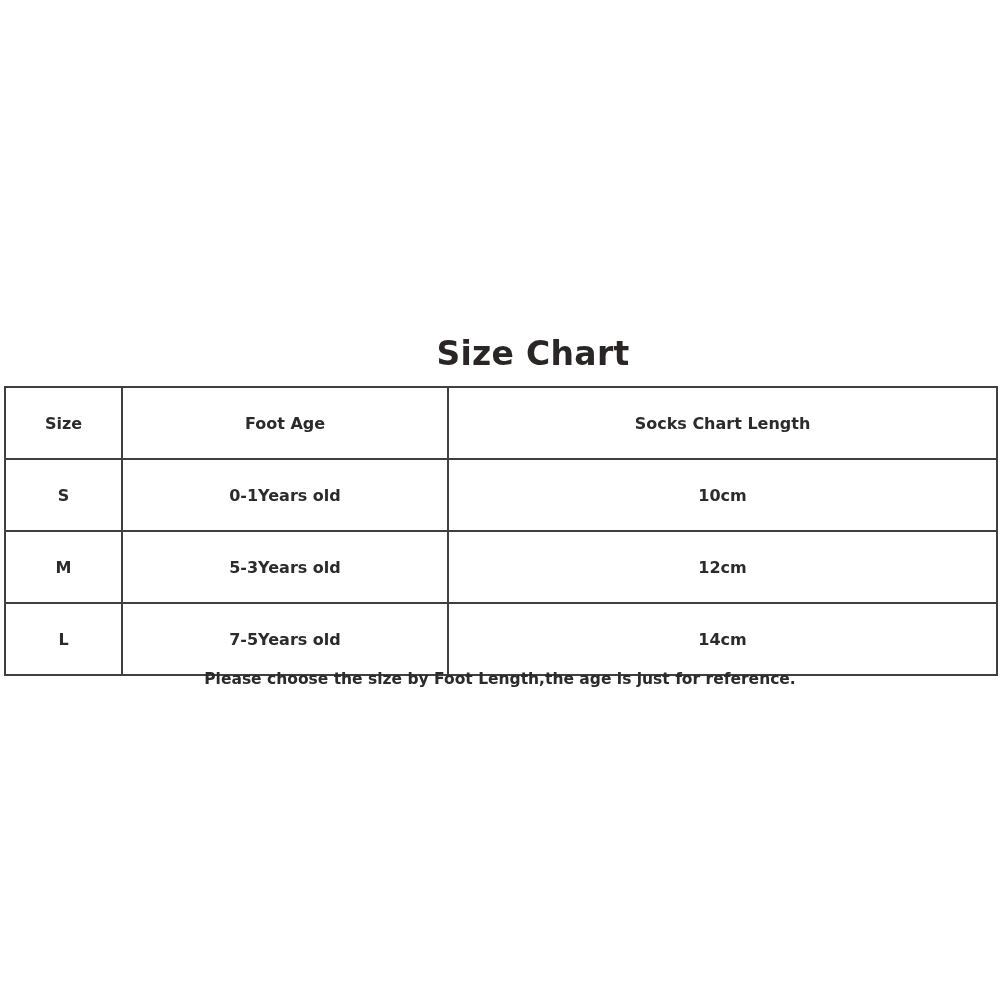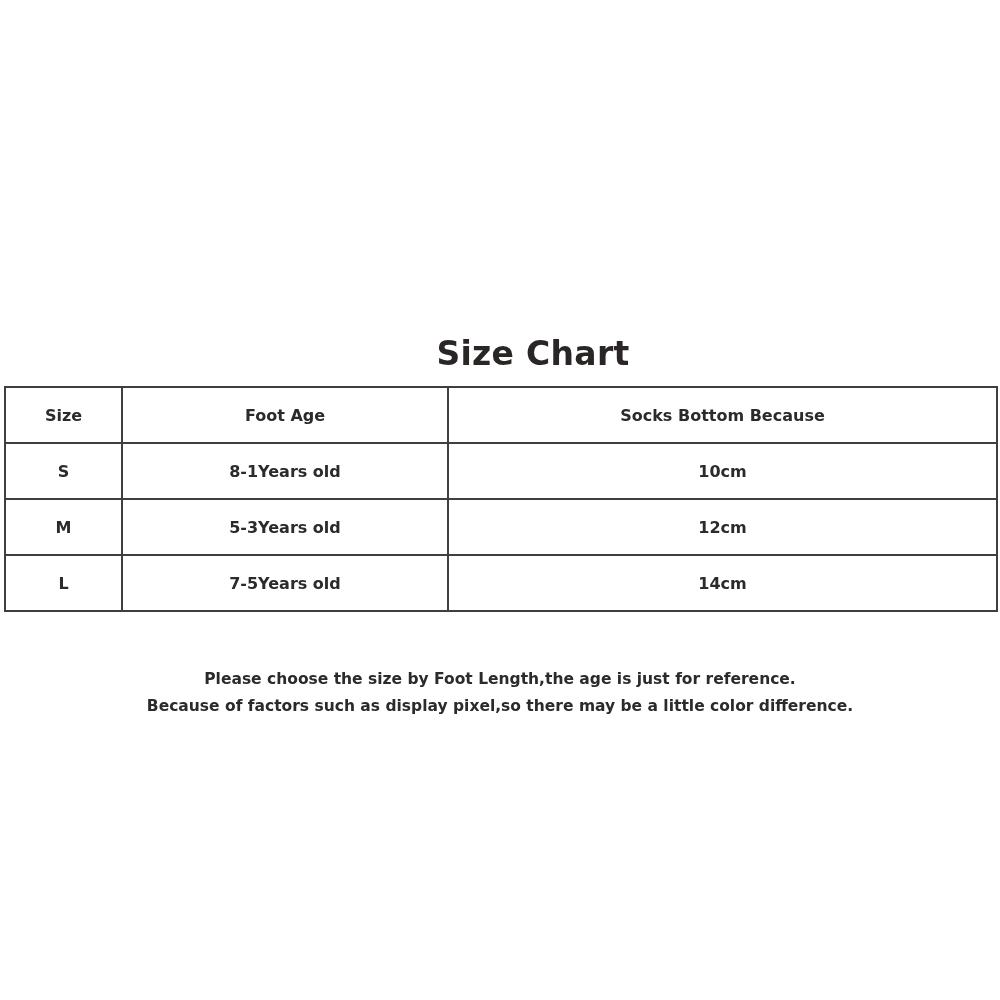--- a/index.html
+++ b/index.html
@@ -15,21 +15,21 @@
     color: #2a2626; letter-spacing: 0.3px; padding-left: 33px;
   }
   table.size-table {
     position: absolute; left: 4px; top: 386px;
     width: 992px; border-collapse: collapse;
     table-layout: fixed;
   }
   table.size-table td, table.size-table th {
     border: 2.5px solid #3f3f3f;
     height: 54px; text-align: center; vertical-align: middle;
-    font-size: 16px; font-weight: bold; color: #2b2b2b; padding: 0;
+    font-size: 16px; font-weight: bold; color: #2b2b2b; padding: 8px;
   }
   col.c1 { width: 117px; }
   col.c2 { width: 326px; }
   col.c3 { width: 549px; }
   .notes {
     position: absolute; left: 0; top: 624px; width: 1000px;
     text-align: center; font-size: 15.5px; font-weight: bold; color: #2b2b2b;
     line-height: 27px;
     margin-top: 42px;
   }
@@ -43,36 +43,35 @@
 <table class="size-table">
   <colgroup>
       <col class="c1">
       <col class="c2">
       <col class="c3">
     </colgroup>
   <tbody>
       <tr>
     <th>Size</th>
     <th>Foot Age</th>
-    <th>Socks Bottom Because</th>
+    <th>Socks Chart Length</th>
   </tr>
   <tr>
     <td>S</td>
-    <td>8-1Years old</td>
+    <td>0-1Years old</td>
     <td>10cm</td>
   </tr>
   <tr>
     <td>M</td>
     <td>5-3Years old</td>
     <td>12cm</td>
   </tr>
   <tr>
     <td>L</td>
     <td>7-5Years old</td>
     <td>14cm</td>
   </tr>
 </tbody>
   </table>
 
 <div class="notes">
   <div>Please choose the size by Foot Length,the age is just for reference.</div>
-  <div>Because of factors such as display pixel,so there may be a little color difference.</div>
 </div>
 
 </body></html>

